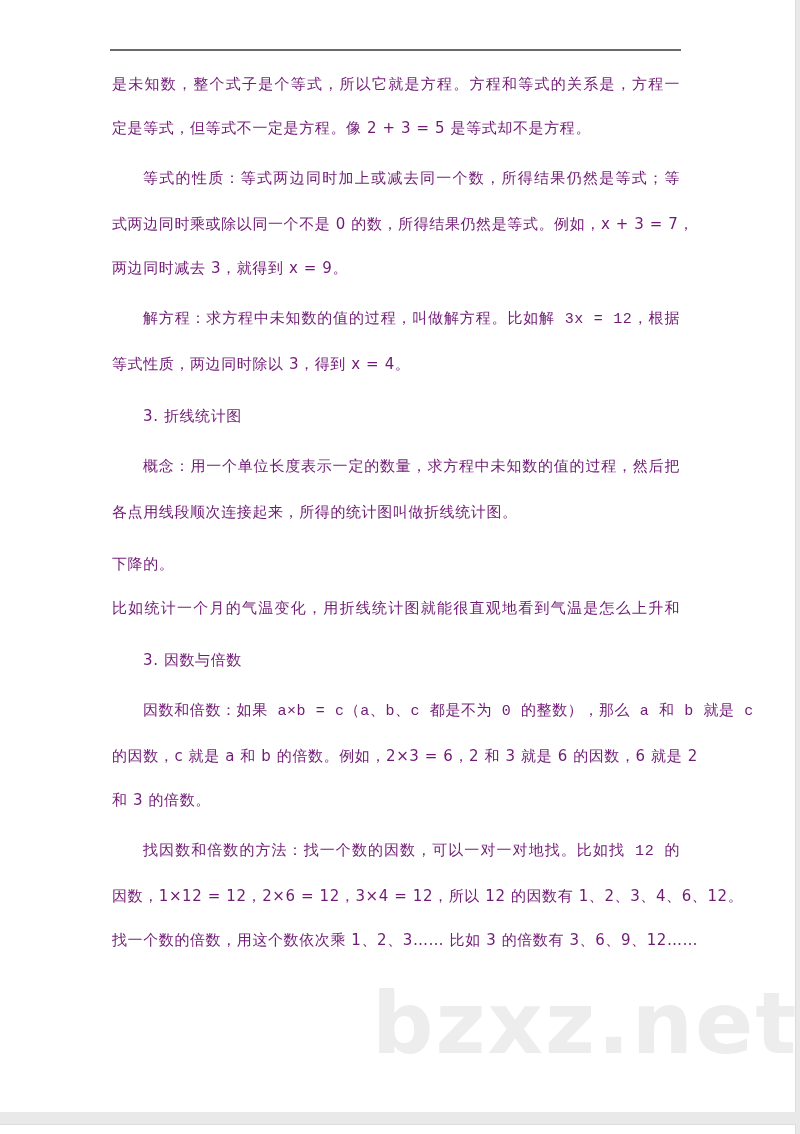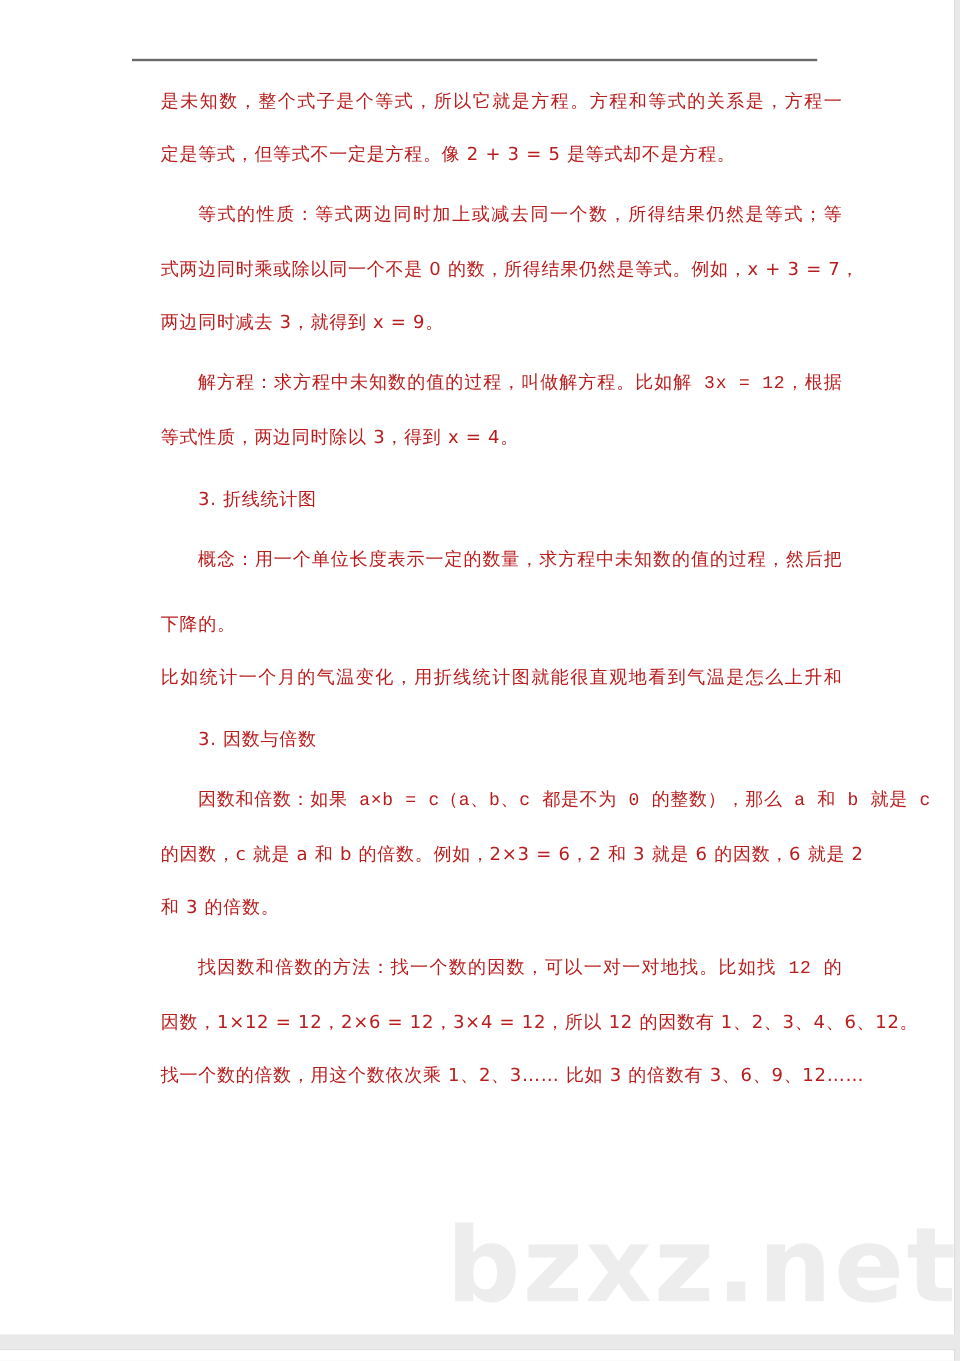--- a/index.html
+++ b/index.html
@@ -23,23 +23,22 @@
     border-top: 1px solid #dedede;
   }
   .header-rule {
     position: absolute; left: 110px; top: 49px;
     width: 571px; height: 0;
     border-top: 2px solid #6a6a6a;
   }
   .content {
     position: absolute; left: 112px; top: 62px;
     width: 568px;
-    color: #b91c1c;
+    color: #701a75;
     font-size: 15px;
-    margin-left: 22px;
   }
   .line {
     height: 44px; line-height: 44px;
     white-space: nowrap;
     text-align: justify;
     text-align-last: justify;
     letter-spacing: 0.6px;
   }
   .line.last { text-align-last: left; }
   .line.indent { padding-left: 31px; font-family: Liberation Mono, monospace; }
@@ -51,21 +50,20 @@
   }
   .watermark {
     position: absolute; left: 372px; top: 980px;
     font-family: "DejaVu Sans", sans-serif;
     font-weight: bold;
     font-size: 86px;
     letter-spacing: 2px;
     color: #ededed;
     line-height: 1;
     z-index: 0;
-    margin-top: 32px;
   }
   .content { z-index: 1; }
 </style>
 </head>
 <body>
 
 <div class="page">
   <div class="header-rule"></div>
 
   <div class="watermark">bzxz.net</div>
@@ -89,20 +87,21 @@
       <div class="line indent">解方程：求方程中未知数的值的过程，叫做解方程。比如解 3x = 12，根据</div>
       <div class="line last">等式性质，两边同时除以 3，得到 x = 4。</div>
     </div>
     <div class="gap"></div>
 
     <div class="heading">3. 折线统计图</div>
     <div class="gap"></div>
 
     <div>
       <div class="line indent">概念：用一个单位长度表示一定的数量，求方程中未知数的值的过程，然后把</div>
+      <div class="line last">各点用线段顺次连接起来，所得的统计图叫做折线统计图。</div>
     </div>
     <div class="gap"></div>
 
     <div>
       <div class="line last">下降的。</div>
       <div class="line">比如统计一个月的气温变化，用折线统计图就能很直观地看到气温是怎么上升和</div>
     </div>
     <div class="gap"></div>
 
     <div class="heading">3. 因数与倍数</div>

